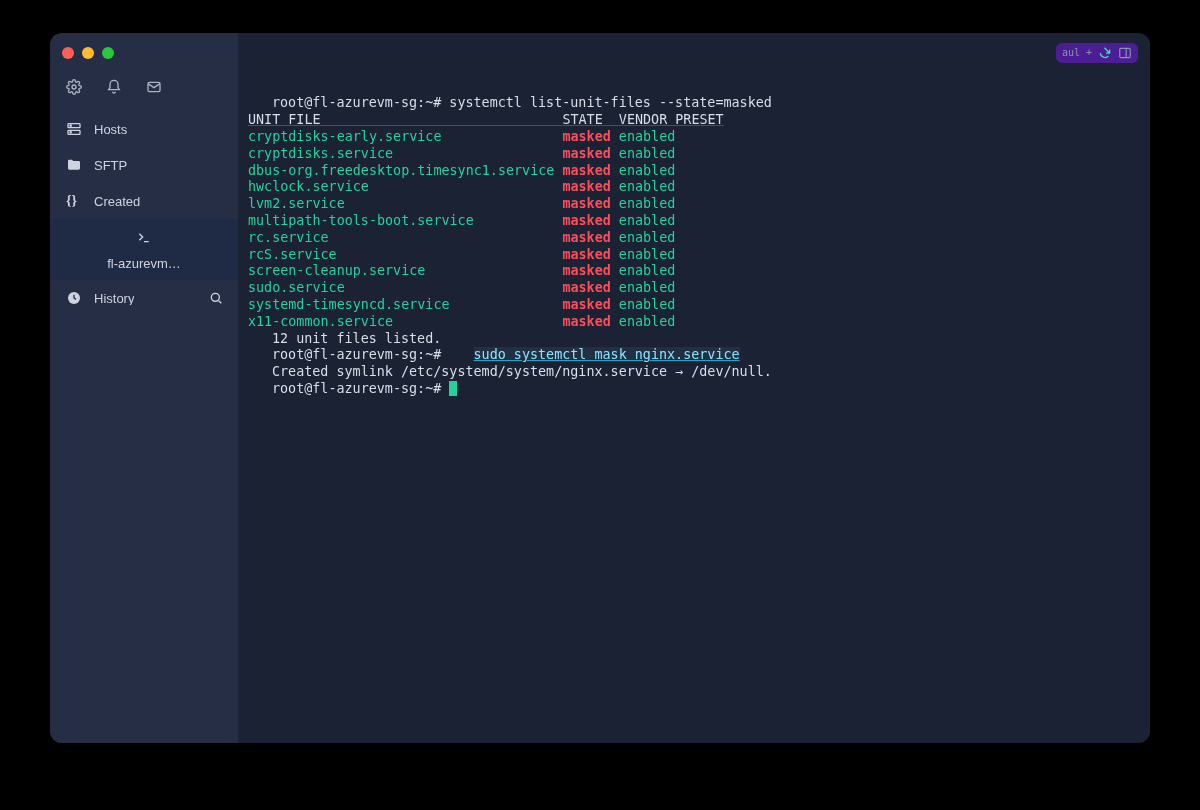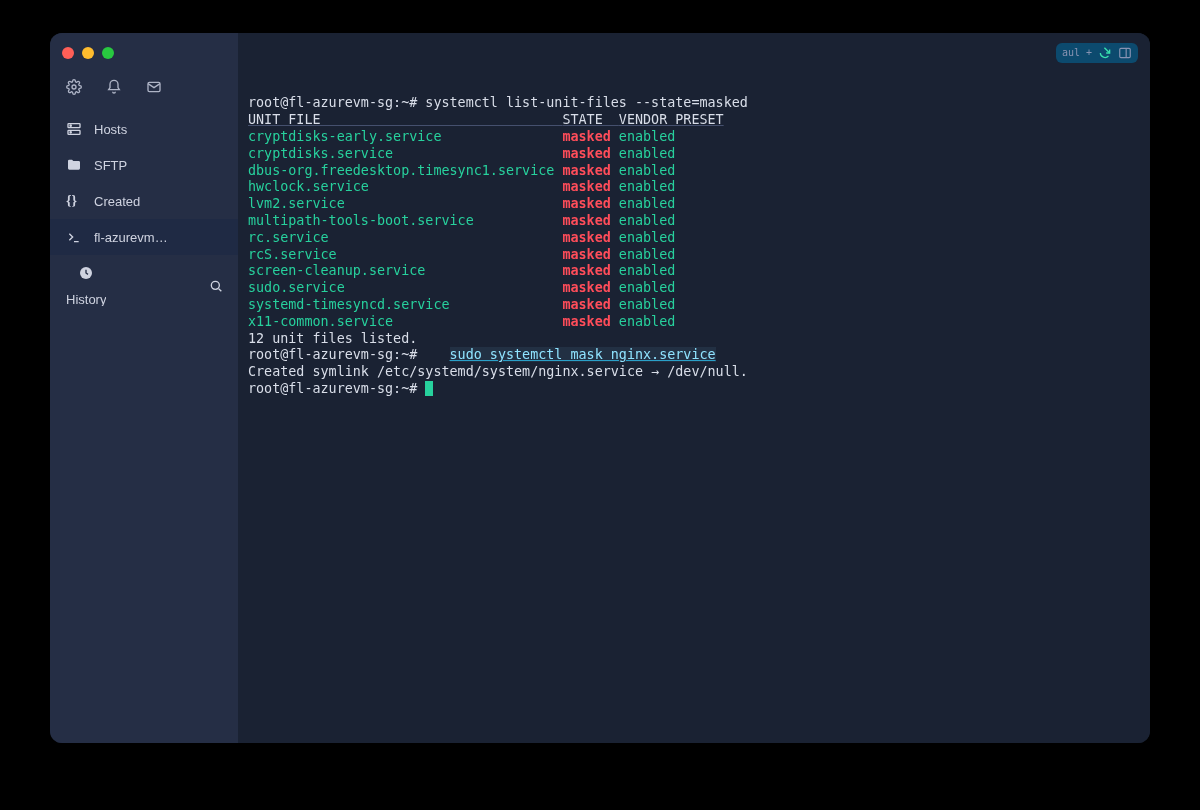--- a/index.html
+++ b/index.html
@@ -11,30 +11,30 @@
   }
   .sidebar { width: 188px; background: #252e45; display: flex; flex-direction: column; padding-top: 8px; }
   .traffic { display: flex; gap: 8px; padding: 6px 12px 14px 12px; }
   .dot { width: 12px; height: 12px; border-radius: 50%; }
   .dot.red { background: #ff5f57; } .dot.yellow { background: #febc2e; } .dot.green { background: #28c840; }
   .toprow { display: flex; gap: 24px; padding: 6px 16px 16px 16px; color: #aeb4c6; }
   .toprow svg { width: 16px; height: 16px; }
   .nav { display: flex; flex-direction: column; }
   .nav-item { display: flex; align-items: center; gap: 12px; padding: 10px 16px; color: #cfd3e0; font: 500 13px/1 -apple-system, "Segoe UI", sans-serif; cursor: pointer; }
   .nav-item svg, .nav-item .ic { width: 16px; height: 16px; flex: 0 0 16px; color: #cfd3e0; }
-  .nav-item.active { background: #1f2a44; }
+  .nav-item.active { background: #1f2a44; flex-direction: column; }
   .nav-item.history { justify-content: space-between; padding-right: 14px; }
-  .nav-item.history .lhs { display: flex; align-items: center; gap: 12px; flex-direction: column; }
+  .nav-item.history .lhs { display: flex; align-items: center; gap: 12px; }
   .nav-item .label { white-space: nowrap; overflow: hidden; text-overflow: ellipsis; }
   .term { flex: 1; background: #1a2233; position: relative; padding: 12px 14px 0 10px; color: #d9dee9; font-size: 13.4px; line-height: 16.8px; font-family: ui-monospace, Menlo, Consolas, monospace; white-space: pre; }
-  .topright { position: absolute; top: 10px; right: 12px; display: flex; gap: 6px; align-items: center; background: #0c4a6e; border-radius: 6px; padding: 3px 6px; justify-content: center; }
+  .topright { position: absolute; top: 10px; right: 12px; display: flex; gap: 6px; align-items: center; background: #4c1d95; border-radius: 6px; padding: 3px 6px; justify-content: center; }
   .topright .txt { font: 10px/1 ui-monospace, monospace; color: #8893b2; }
   .topright svg { width: 14px; height: 14px; color: #39e1ae; }
   .topright svg.panel { color: #8893b2; }
-  .prompt { color: #d9dee9; }
+  .prompt { color: #d9dee9; margin-left: 24px; }
   .hdr { color: #d9dee9; text-decoration: underline; text-decoration-color: #45506e; }
   .svc { color: #27d19d; }
   .masked { color: #ff4d5a; font-weight: 600; text-align: right; }
   .preset { color: #27d19d; }
   .cmd2 { color: #8fe3ff; text-decoration: underline; text-decoration-color: #2aa0c8; background: rgba(138,218,255,.08); }
   .row { display: block; }
   .cursor { display: inline-block; width: 8px; height: 15px; background: #27d19d; vertical-align: text-bottom; }
 </style>
 </head>
 <body>

